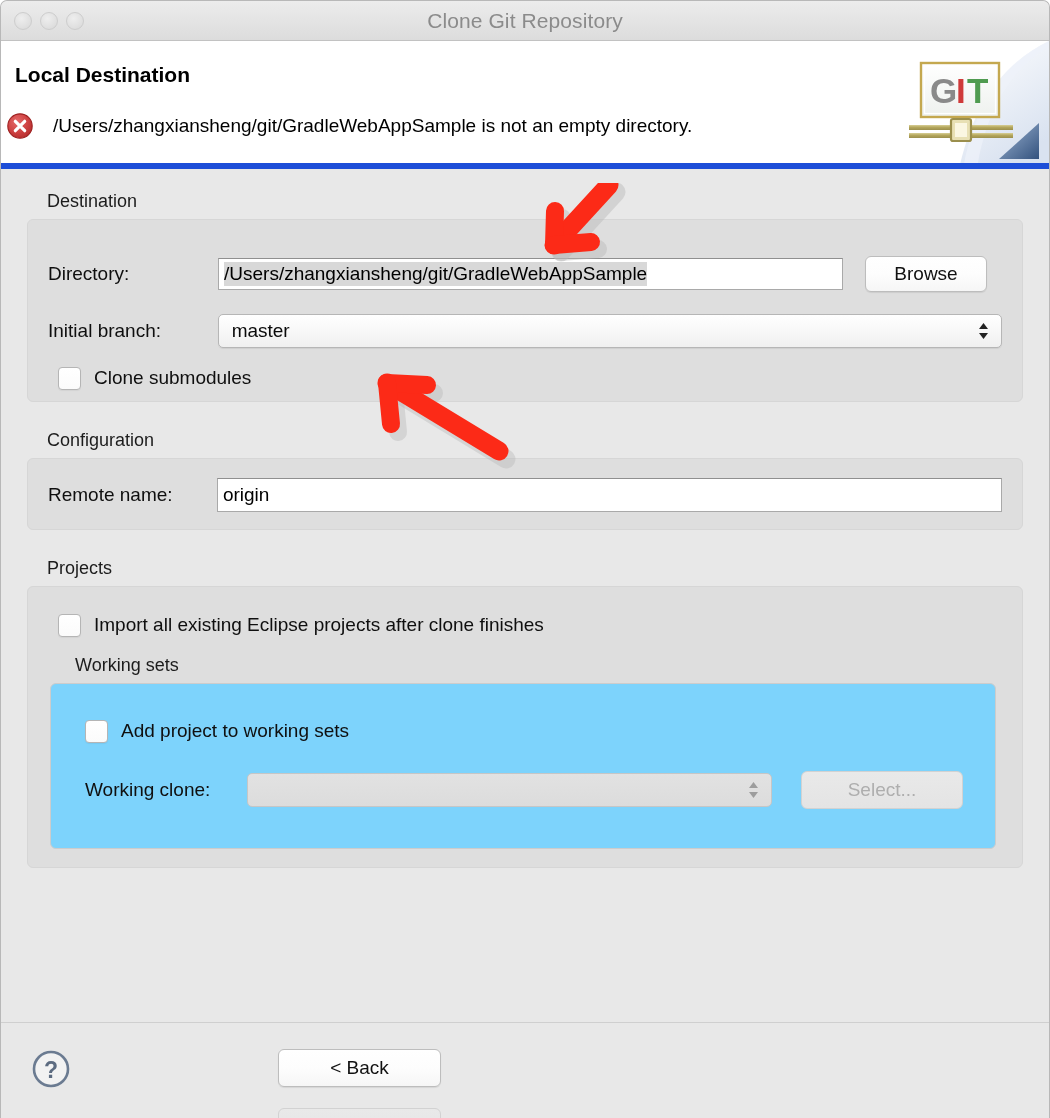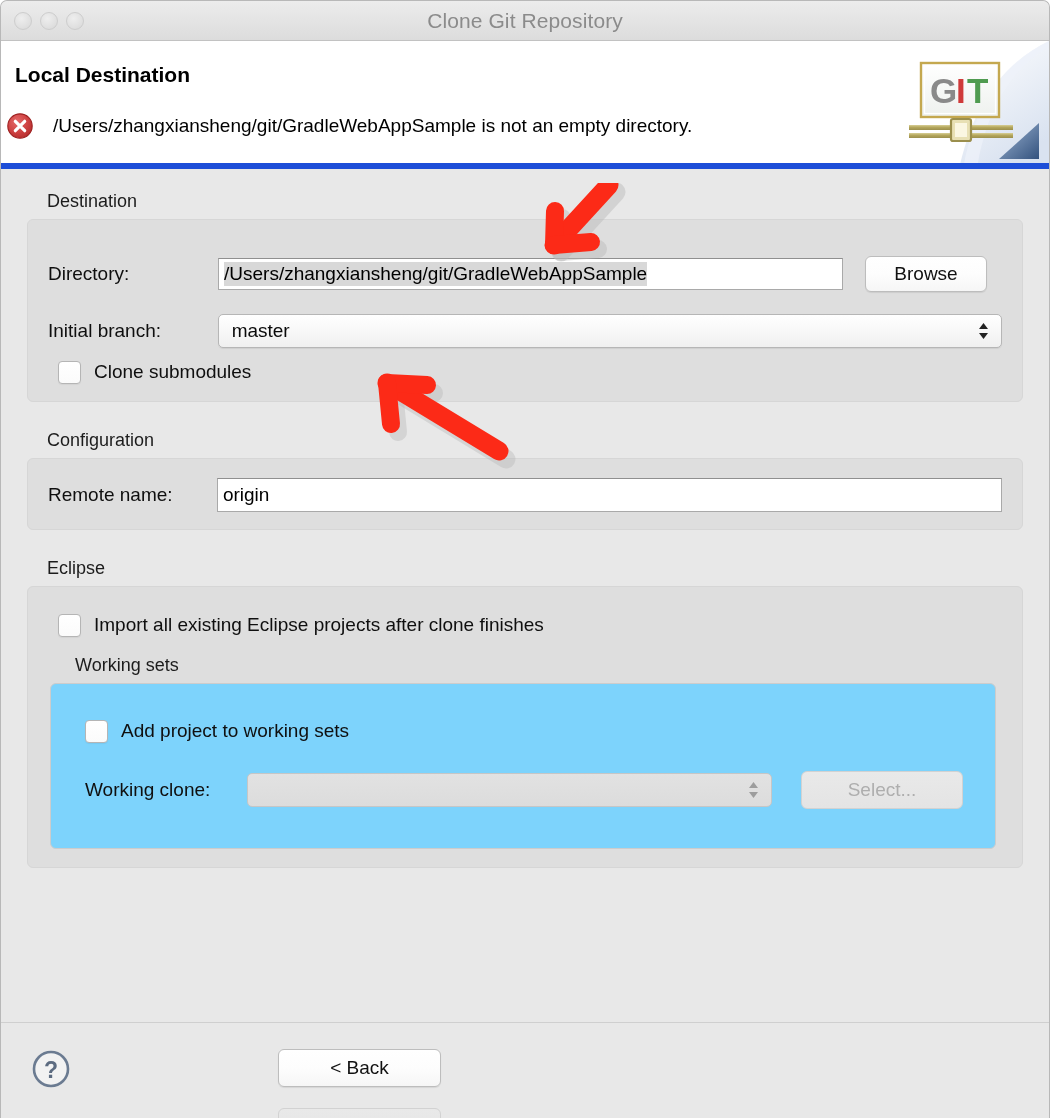--- a/index.html
+++ b/index.html
@@ -334,41 +334,41 @@
         <div class="row-label" style="width:170px;">Initial branch:</div>
         <div class="combo" style="width:786px;">
           <span>master</span>
           <svg class="combo-arrows" viewBox="0 0 13 20">
             <path d="M6.5 2 L11 8 L2 8 Z" fill="#222222"></path>
             <path d="M6.5 18 L11 12 L2 12 Z" fill="#222222"></path>
           </svg>
         </div>
       </div>
 
-      <div class="row" style="height:30px; margin-top:9px; padding-left:30px;">
+      <div class="row" style="height:30px; margin-top:15px; padding-left:30px;">
         <div class="cbrow">
           <div class="cbox"></div>
           <div class="cblabel">Clone submodules</div>
         </div>
       </div>
     </div>
 
     <div style="height:28px"></div>
     <div class="group-label">Configuration</div>
     <div class="groupbox" style="height:72px;">
       <div class="row" style="height:34px; margin-top:19px;">
         <div class="row-label" style="width:170px;">Remote name:</div>
         <div class="textfield" style="width:790px; height:34px;">
           <span>origin</span>
         </div>
       </div>
     </div>
 
     <div style="height:28px"></div>
-    <div class="group-label">Eclipse</div>
+    <div class="group-label">Projects</div>
     <div class="groupbox" style="height:282px;">
       <div class="row" style="height:30px; margin-top:23px; padding-left:30px;">
         <div class="cbrow">
           <div class="cbox"></div>
           <div class="cblabel">Import all existing Eclipse projects after clone finishes</div>
         </div>
       </div>
 
       <div style="height:15px"></div>
       <div class="group-label sub" style="margin-left:47px;">Working sets</div>

